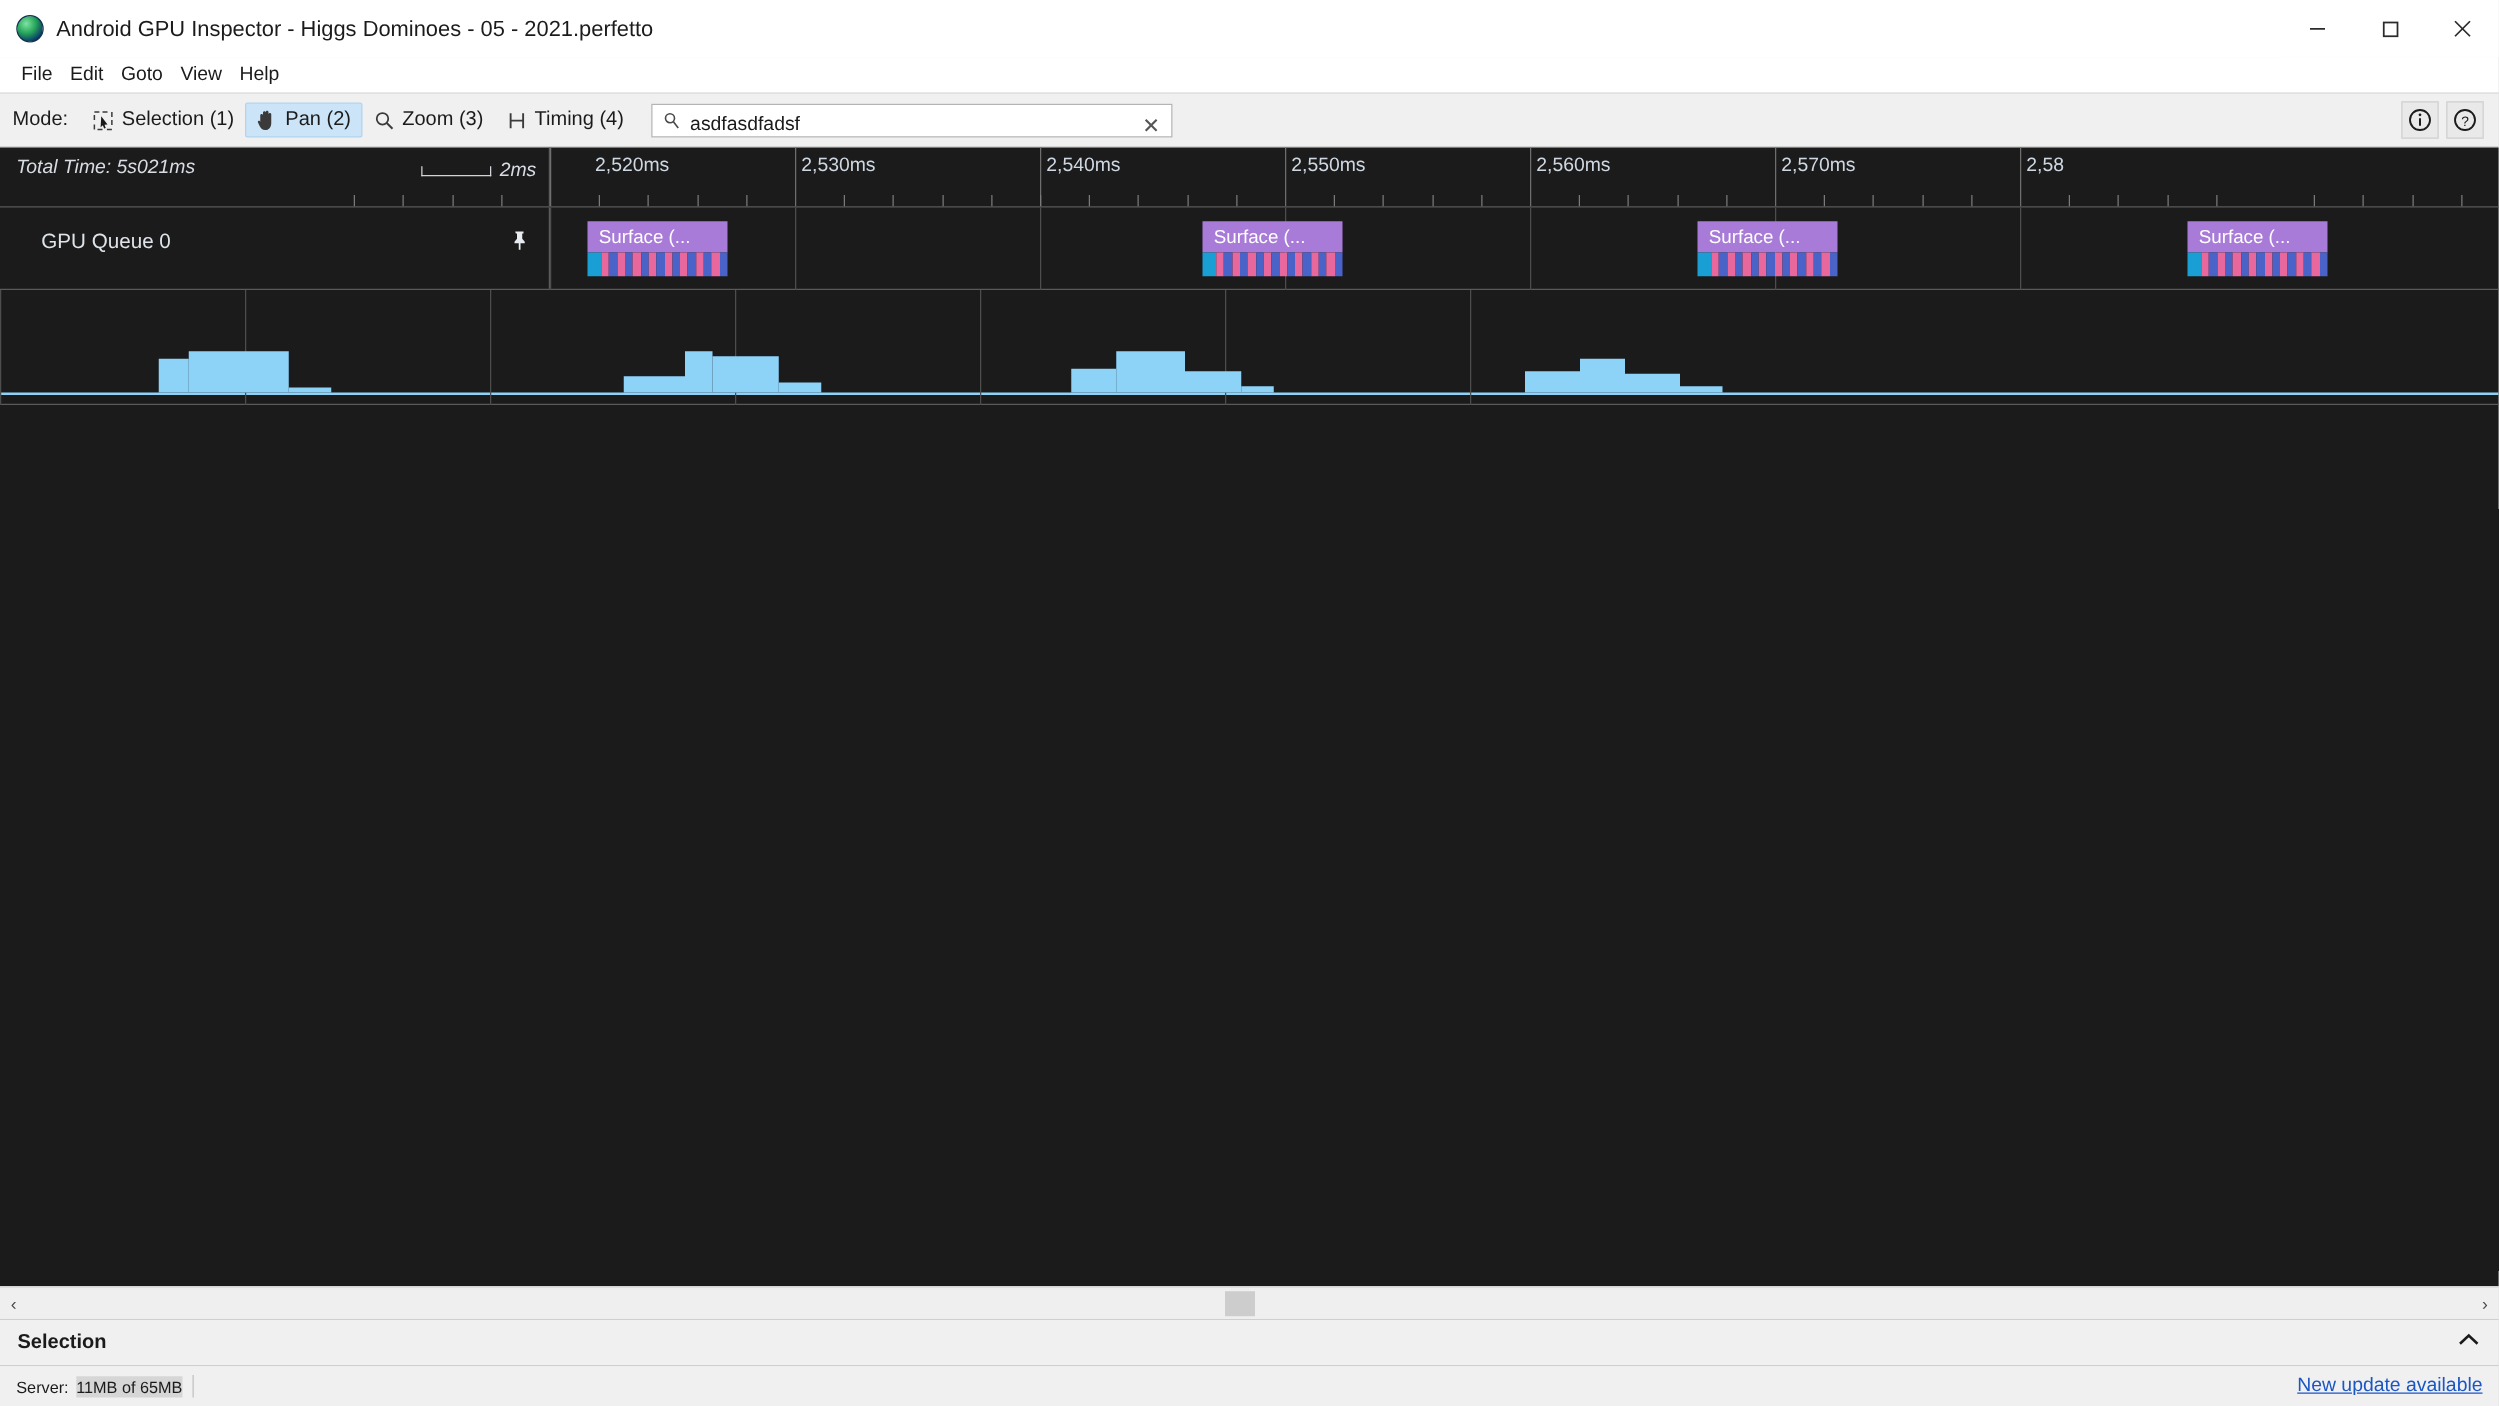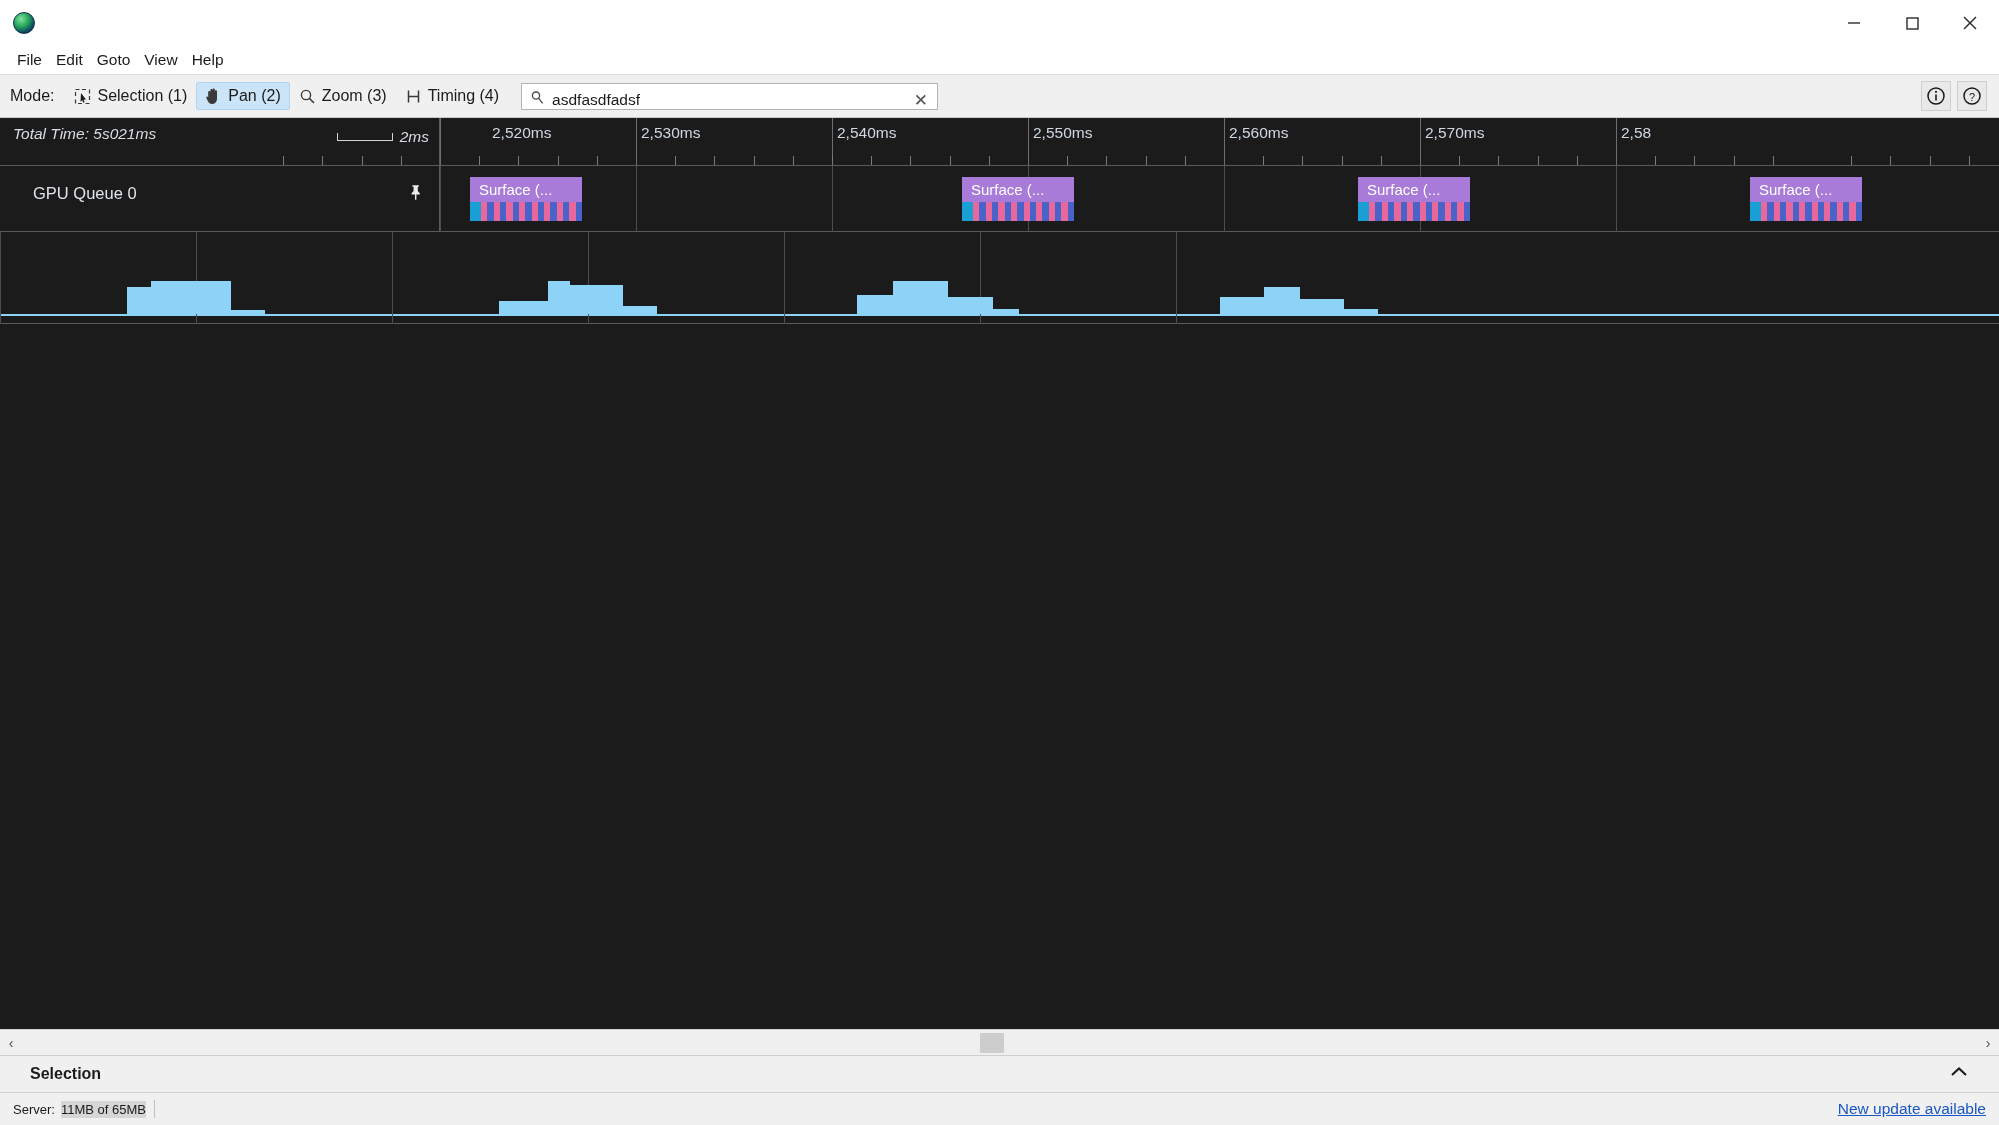--- a/index.html
+++ b/index.html
@@ -143,41 +143,42 @@
   .hs-arrow { width: 22px; text-align: center; font-size: 14px; color: #4a4a4a; }
   .hs-track { flex: 1 1 auto; height: 26px; position: relative; }
   .hs-thumb {
     position: absolute; left: 49%; top: 3px; width: 24px; height: 20px; background: #cdcdcd;
   }
 
   
   .selection-bar {
     height: 38px; flex: 0 0 38px; background: #f0f0f0;
     border-top: 1px solid #cfcfcf; border-bottom: 1px solid #cfcfcf;
-    display: flex; align-items: center; padding: 0 30px; gap: 18px;
+    display: flex; align-items: center; padding: 0 14px; gap: 18px;
   }
   .selection-title { font-size: 16px; font-weight: bold; color: #1b1b1b; }
   .selection-chevron { margin-left: auto; }
 
   .statusbar {
     height: 32px; flex: 0 0 32px; background: #f0f0f0;
     display: flex; align-items: center; padding: 0 13px;
   }
   .status-txt { font-size: 13px; color: #1b1b1b; }
   .status-mem { background: #d6d6d6; padding: 1px 0px; }
   .status-sep { width: 1px; height: 18px; background: #c0c0c0; margin-left: 8px; }
   .update-link {
     margin-left: auto; font-size: 15.5px; color: #1a56c4; text-decoration: underline;
   }
 </style>
 </head>
 <body>
 
 <div class="titlebar">
   <div class="title-icon"></div>
+  <div class="title-text">Android GPU Inspector - Higgs Dominoes - 05 - 2021.perfetto</div>
   <div class="win-controls">
     <div class="win-btn">
       <svg width="22" height="22" viewBox="0 0 22 22">
           <line x1="5" y1="11" x2="17" y2="11" stroke="#2b2b2b" stroke-width="1.4"></line>
         </svg>
     </div>
     <div class="win-btn">
       <svg width="22" height="22" viewBox="0 0 22 22">
           <rect x="6" y="6" width="11" height="11" fill="none" stroke="#2b2b2b" stroke-width="1.4"></rect>
         </svg>
@@ -275,21 +276,21 @@
   <div class="ruler-row">
     <div class="ruler-left">
       <div class="total-time">Total Time: 5s021ms</div>
       <div class="scalebar">
         <div class="scalebar-line"></div>
         <div class="scalebar-txt">2ms</div>
       </div>
     </div>
     <div class="ruler-right" id="ruler-right">
         <div class="tick-major" style="left: 0px;"></div>
-        <div class="tick-label" style="left: 16px; padding-left: 36px;">2,520ms</div>
+        <div class="tick-label" style="left: 0px; padding-left: 36px;">2,520ms</div>
         <div class="tick-major" style="left: 196px;"></div>
         <div class="tick-label" style="left: 196px;">2,530ms</div>
         <div class="tick-major" style="left: 392px;"></div>
         <div class="tick-label" style="left: 392px;">2,540ms</div>
         <div class="tick-major" style="left: 588px;"></div>
         <div class="tick-label" style="left: 588px;">2,550ms</div>
         <div class="tick-major" style="left: 980px;"></div>
         <div class="tick-label" style="left: 980px;">2,570ms</div>
         <div class="tick-major" style="left: 784px;"></div>
         <div class="tick-label" style="left: 784px;">2,560ms</div>

